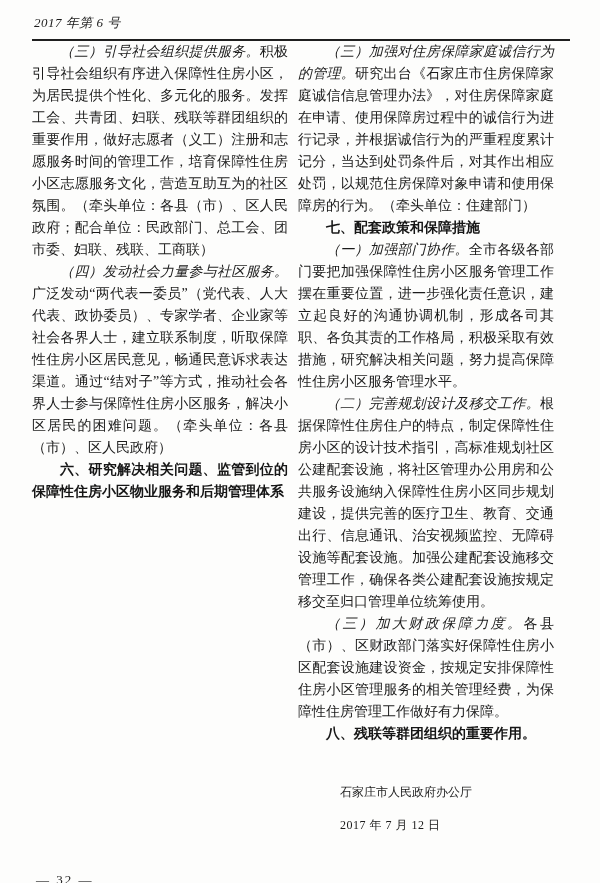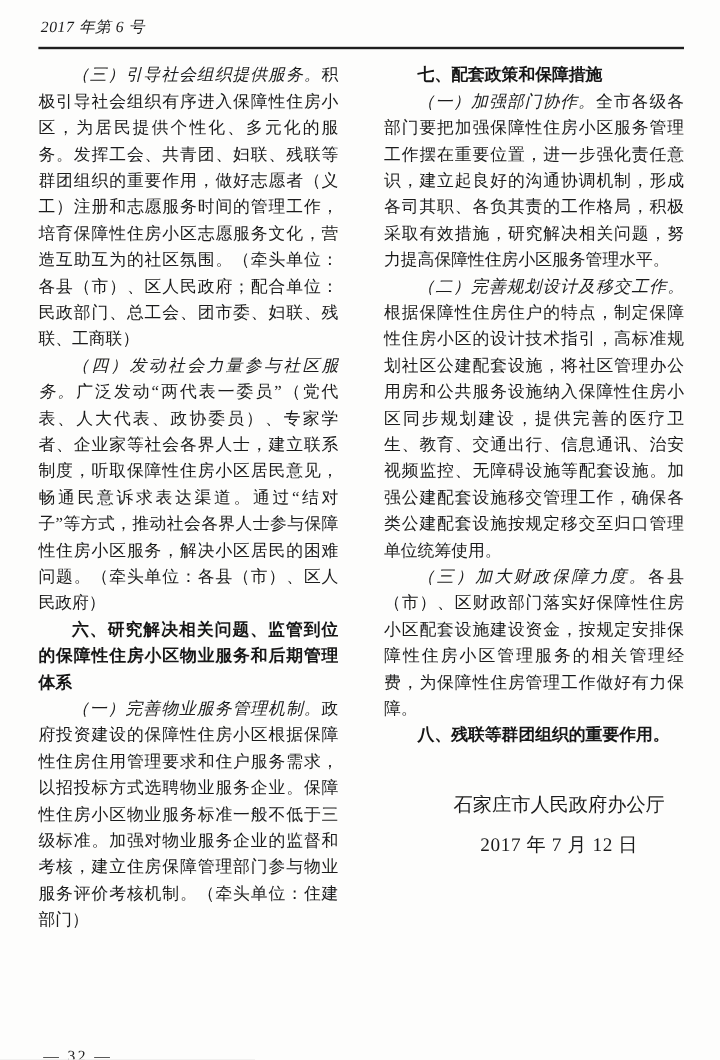--- a/index.html
+++ b/index.html
@@ -23,42 +23,41 @@
     padding: 2px 2px 4px 2px;
   }
   .header-title { font-style: italic; letter-spacing: 1px; }
   .header-issue { font-style: italic; letter-spacing: 0.5px; }
   .rule {
     border-top: 2px solid #1f1f1f;
     margin-top: 3px;
   }
   .columns {
     display: flex;
-    gap: 38px;
-    margin-top: 12px;
+    gap: 10px;
+    margin-top: 0;
   }
   .col {
     width: 256px;
     font-size: 14px;
     line-height: 22px;
     text-align: justify;
     text-justify: inter-ideograph;
   }
   .col p { margin: 0; text-indent: 2em; }
   .lead { font-style: italic; }
   .heading {
     font-weight: 700;
     font-family: Liberation Mono, monospace;
     color: #161616;
   }
   .signature-block {
     margin-top: 36px;
-    text-align: center;
     padding-left: 42px;
-    font-size: 16px;
+    font-size: 12px;
   }
   .signature-date { margin-top: 11px; letter-spacing: 0.5px; }
   .footer-pageno {
     position: absolute;
     left: 36px;
     top: 872px;
     font-size: 13px;
     letter-spacing: 2px;
     color: #222;
   }
@@ -72,24 +71,24 @@
     <span class="header-issue">2017 年第 6 号</span>
   </div>
   <div class="rule"></div>
 
   <div class="columns">
 
     <div class="col">
       <p><span class="lead">（三）引导社会组织提供服务。</span><span>积极引导社会组织有序进入保障性住房小区，为居民提供个性化、多元化的服务。发挥工会、共青团、妇联、残联等群团组织的重要作用，做好志愿者（义工）注册和志愿服务时间的管理工作，培育保障性住房小区志愿服务文化，营造互助互为的社区氛围。（牵头单位：各县（市）、区人民政府；配合单位：民政部门、总工会、团市委、妇联、残联、工商联）</span></p>
       <p><span class="lead">（四）发动社会力量参与社区服务。</span><span>广泛发动“两代表一委员”（党代表、人大代表、政协委员）、专家学者、企业家等社会各界人士，建立联系制度，听取保障性住房小区居民意见，畅通民意诉求表达渠道。通过“结对子”等方式，推动社会各界人士参与保障性住房小区服务，解决小区居民的困难问题。（牵头单位：各县（市）、区人民政府）</span></p>
       <p class="heading">六、研究解决相关问题、监管到位的保障性住房小区物业服务和后期管理体系</p>
-      <p><span class="lead">（一）完善物业服务管理机制。</span><span>政府投资建设的保障性住房小区根据保障性住房住用管理要求和住户服务需求，以招投标方式选聘物业服务企业。保障性住房小区物业服务标准一般不低于三级标准。加强对物业服务企业的监督和考核，建立住房保障管理部门参与物业服务评价考核机制。（牵头单位：住建部门）</span></p>
     </div>
 
     <div class="col">
+      <p><span class="lead">（三）加强对住房保障家庭诚信行为的管理。</span><span>研究出台《石家庄市住房保障家庭诚信信息管理办法》，对住房保障家庭在申请、使用保障房过程中的诚信行为进行记录，并根据诚信行为的严重程度累计记分，当达到处罚条件后，对其作出相应处罚，以规范住房保障对象申请和使用保障房的行为。（牵头单位：住建部门）</span></p>
       <p class="heading">七、配套政策和保障措施</p>
       <p><span class="lead">（一）加强部门协作。</span><span>全市各级各部门要把加强保障性住房小区服务管理工作摆在重要位置，进一步强化责任意识，建立起良好的沟通协调机制，形成各司其职、各负其责的工作格局，积极采取有效措施，研究解决相关问题，努力提高保障性住房小区服务管理水平。</span></p>
       <p><span class="lead">（二）完善规划设计及移交工作。</span><span>根据保障性住房住户的特点，制定保障性住房小区的设计技术指引，高标准规划社区公建配套设施，将社区管理办公用房和公共服务设施纳入保障性住房小区同步规划建设，提供完善的医疗卫生、教育、交通出行、信息通讯、治安视频监控、无障碍设施等配套设施。加强公建配套设施移交管理工作，确保各类公建配套设施按规定移交至归口管理单位统筹使用。</span></p>
       <p><span class="lead">（三）加大财政保障力度。</span><span>各县（市）、区财政部门落实好保障性住房小区配套设施建设资金，按规定安排保障性住房小区管理服务的相关管理经费，为保障性住房管理工作做好有力保障。</span></p>
       <p class="heading">八、残联等群团组织的重要作用。</p>
 
       <div class="signature-block">
         <div class="signature-org">石家庄市人民政府办公厅</div>
         <div class="signature-date">2017 年 7 月 12 日</div>
       </div>

